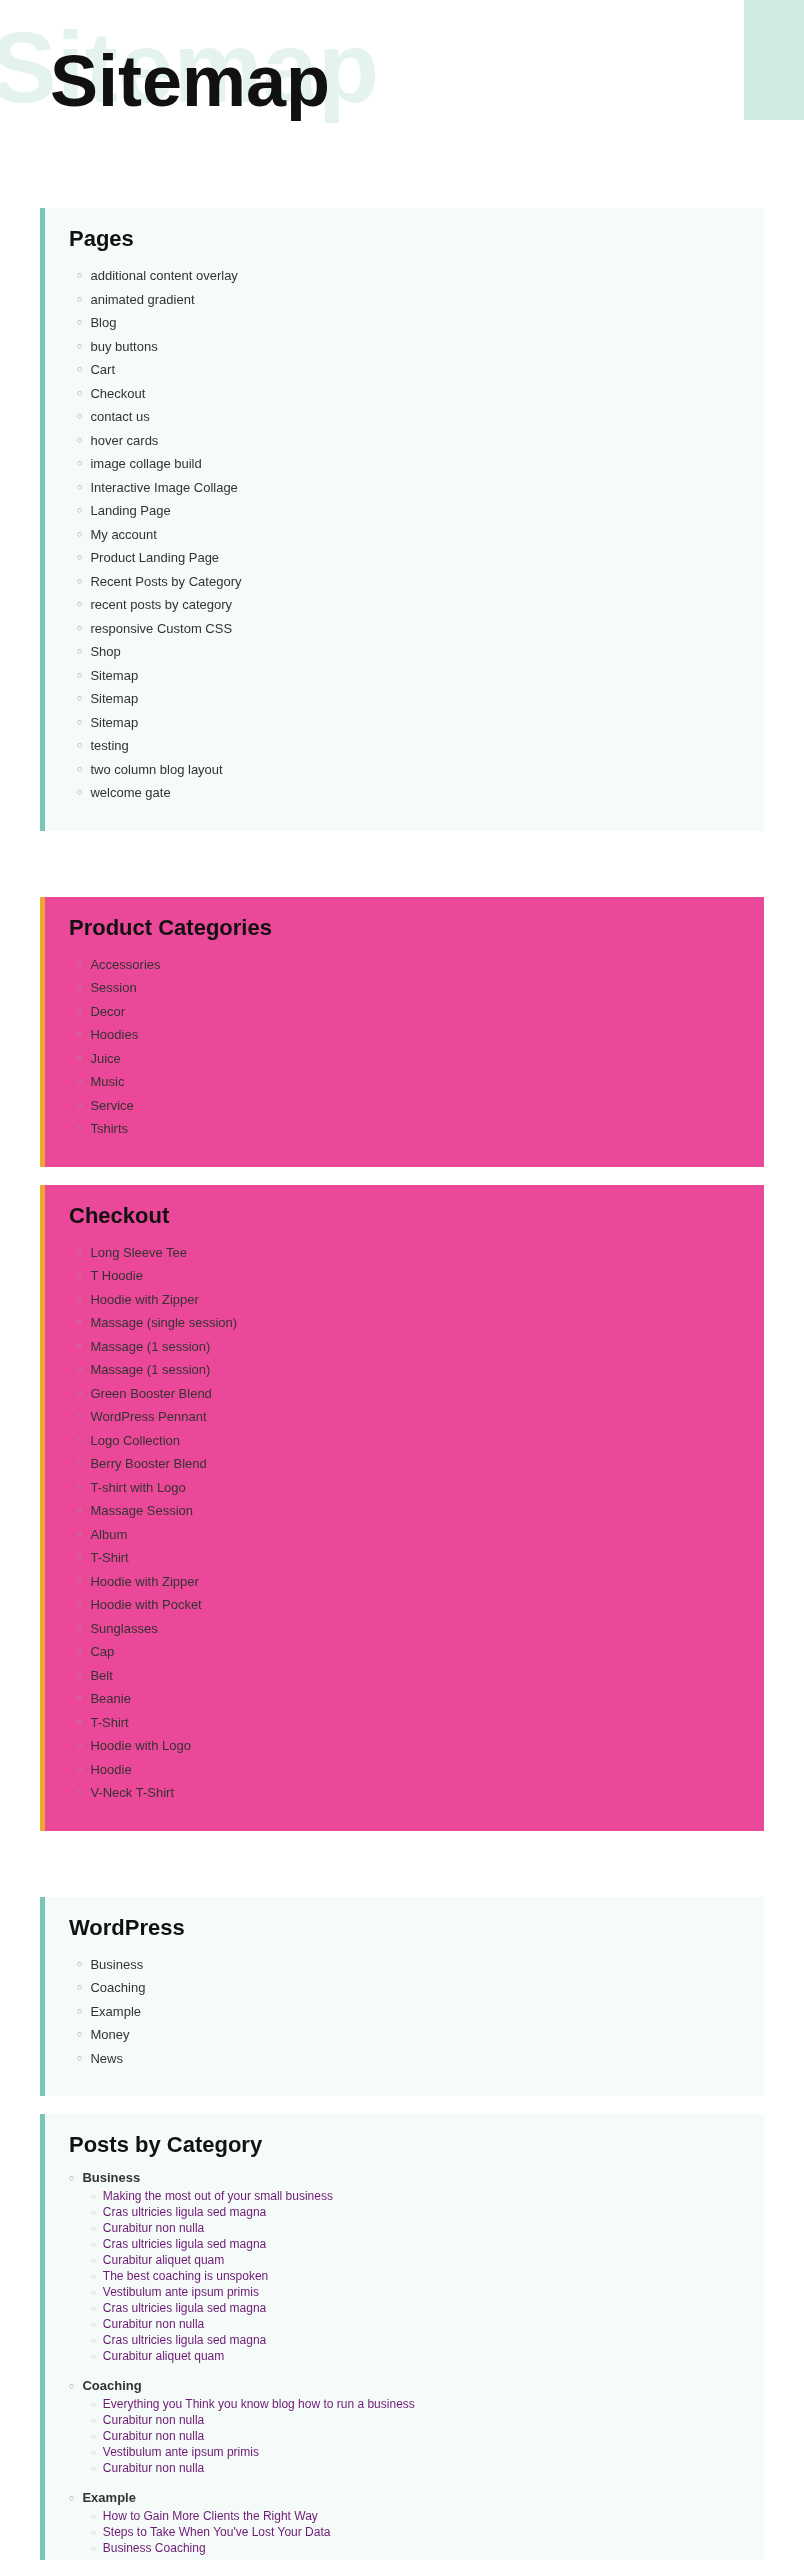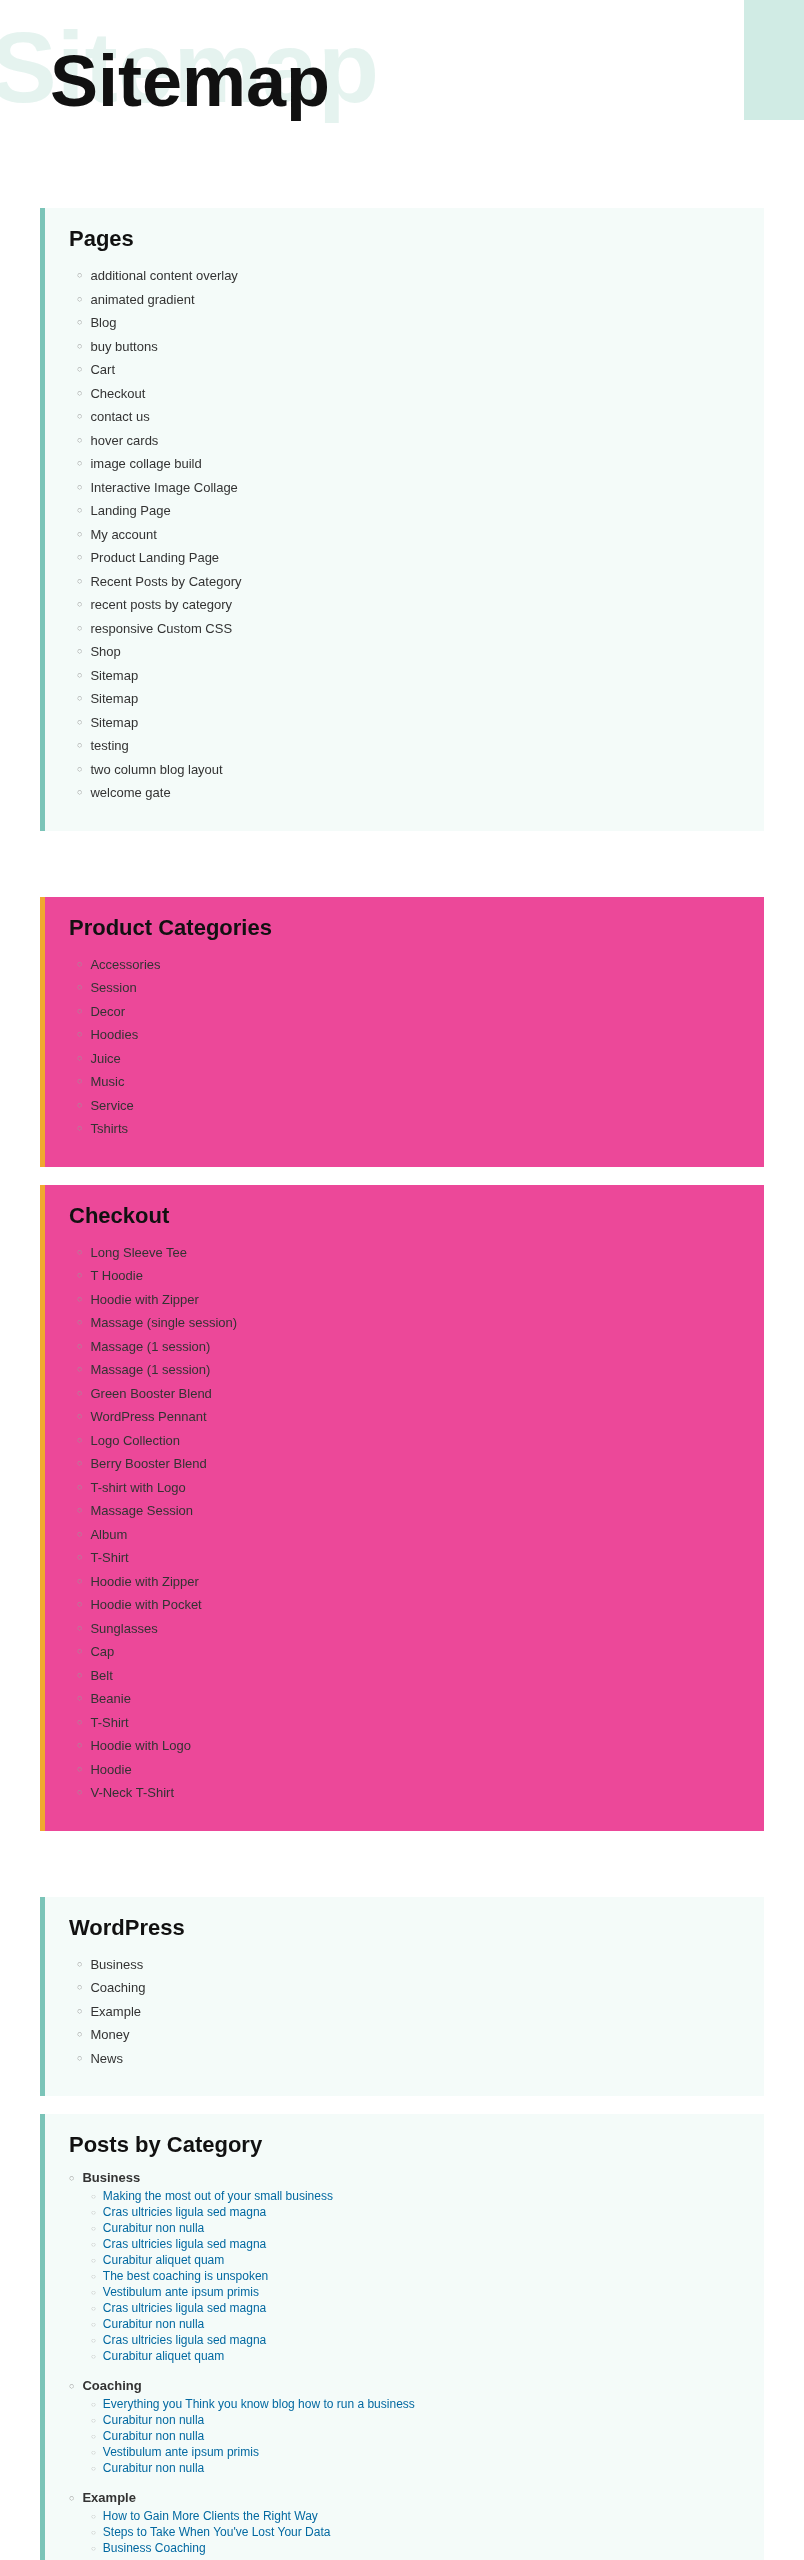--- a/index.html
+++ b/index.html
@@ -104,21 +104,21 @@
       margin-right: 8px;
       color: #999;
     }
     .cat-sub-list {
       list-style: none;
       padding: 0;
       margin: 0 0 0 22px;
     }
     .cat-sub-list li {
       font-size: 12px;
-      color: #0369a1;
+      color: #701a75;
       padding: 1px 0;
       display: flex;
       align-items: center;
     }
     .cat-sub-list li::before {
       content: "○";
       font-size: 8px;
       margin-right: 7px;
       color: #bbb;
       flex-shrink: 0;

